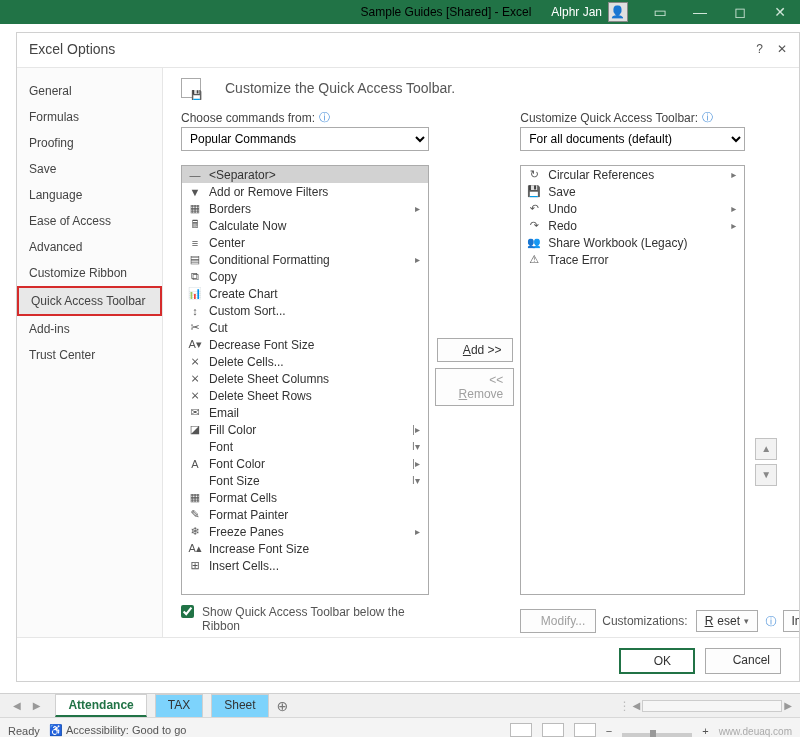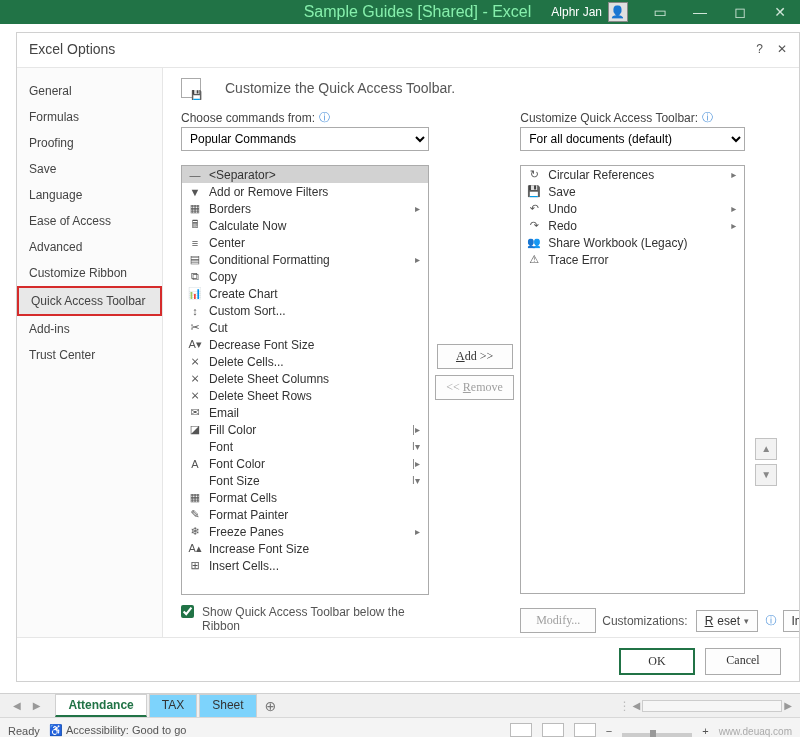--- a/index.html
+++ b/index.html
@@ -1,21 +1,21 @@
 <!DOCTYPE html>
 <html><head>
 <meta charset="utf-8">
 <style>
 * { box-sizing: border-box; margin: 0; padding: 0; }
 body { font-family: "Segoe UI", Tahoma, sans-serif; font-size: 12px; color: #333; background: #fff; width: 800px; height: 737px; overflow: hidden; position: relative; }
 
 
 .titlebar { background: #217346; height: 24px; display: flex; align-items: center; color: #fff; }
 .titlebar .spacer { flex: 1; }
-.titlebar .title { font-size: 16px; color: #86efac; white-space: nowrap; }
+.titlebar .title { font-size: 12px; color: #000000; white-space: nowrap; }
 .titlebar .user { margin-left: 20px; font-size: 12px; display:flex; align-items:center; gap:6px;}
 .avatar { width:20px; height:20px; background:#e0e0e0; display:flex; align-items:center; justify-content:center; border:1px solid #888;}
 .win-btns { display:flex; margin-left:12px; }
 .win-btns .wb { width:40px; height:24px; display:flex; align-items:center; justify-content:center; color:#cfe5d8; font-size:14px; }
 
 
 .dialog { position:absolute; top:32px; left:16px; right:0; height:650px; background:#fff; border:1px solid #d0d0d0; }
 .dlg-head { display:flex; align-items:center; padding:8px 12px 10px 12px; justify-content:space-between; }
 .dlg-head .dtitle { font-size:14px; color:#444; }
 .dlg-head .icons { display:flex; gap:14px; color:#555; }
@@ -41,21 +41,21 @@
 .lbl { font-size:12px; color:#444; margin-bottom:2px; display:flex; align-items:center; gap:4px;}
 .info-icon::after { content:"ⓘ"; color:#4a90d9; font-size:11px; }
 select { width:100%; height:24px; border:1px solid #ababab; background:#fff; font-size:12px; padding:2px 4px; }
 
 .listbox { margin-top:14px; border:1px solid #ababab; flex:1; background:#fff; overflow-y:auto; min-height:0;}
 .li { display:flex; align-items:center; gap:7px; padding:1px 6px; font-size:12px; height:17px; white-space:nowrap;}
 .li.sel { background:#d2d2d2; }
 .li .ic { width:14px; height:14px; display:inline-flex; align-items:center; justify-content:center; font-size:11px; color:#555;}
 .li .sub { margin-left:auto; font-size:10px; color:#777; padding-right:2px;}
 
-.btn { border:1px solid #ababab; background:#fdfdfd; padding:4px 10px; font-size:12px; min-width:76px; text-align:center;font-family:Liberation Serif, serif;}
+.btn { border:1px solid #ababab; background:#fdfdfd; padding:4px 10px; font-size:12px; min-width:76px; text-align:right;}
 .btn.disabled { color:#a0a0a0; }
 .btn-sm { border:1px solid #c2c2c2; background:#f2f2f2; width:22px; height:22px; display:flex; align-items:center; justify-content:center; color:#888; font-size:10px;}
 .btn-ok { border:2px solid #217346; background:#fff; padding:4px 22px; }
 
 .under { display:flex; align-items:flex-start; gap:8px; margin-top:10px; color:#555;}
 .chk { width:13px; height:13px; accent-color:#217346; }
 
 .right-bottom { margin-top:14px; display:flex; flex-direction:row; gap:6px;}
 .row2 { display:flex; align-items:center; gap:8px; }
 .row2 .lbl2 { font-size:12px; color:#555; }
@@ -320,21 +320,21 @@
     <div class="btn btn-ok">OK</div>
     <div class="btn">Cancel</div>
   </div>
 </div>
 
 <div class="tabbar">
   <div class="tabnav">
       <span>◀</span>
       <span>▶</span>
     </div>
-  <div id="tabs" style="display:flex;gap:2px;">
+  <div id="tabs" style="display:flex;gap:8px;">
       <div class="tab active">Attendance</div>
       <div class="tab">TAX</div>
       <div class="tab">Sheet</div>
     </div>
   <div class="tab-add">⊕</div>
   <div class="gap"></div>
   <span style="color:#bbb;">⋮</span>
   <span style="color:#999;font-size:10px;">◀</span>
   <div class="hscroll"></div>
   <span style="color:#999;font-size:10px;">▶</span>

